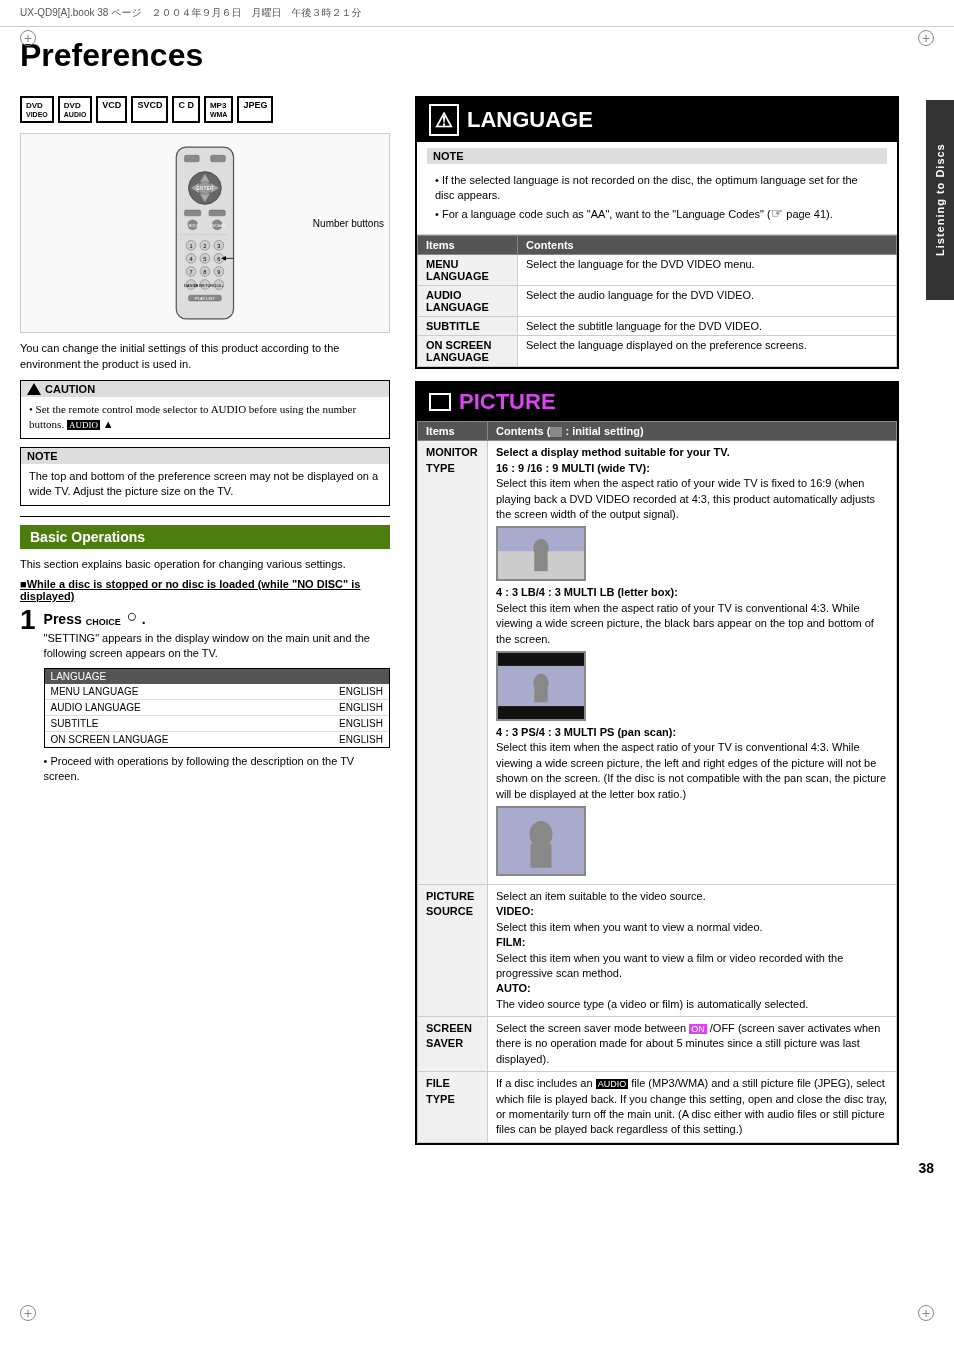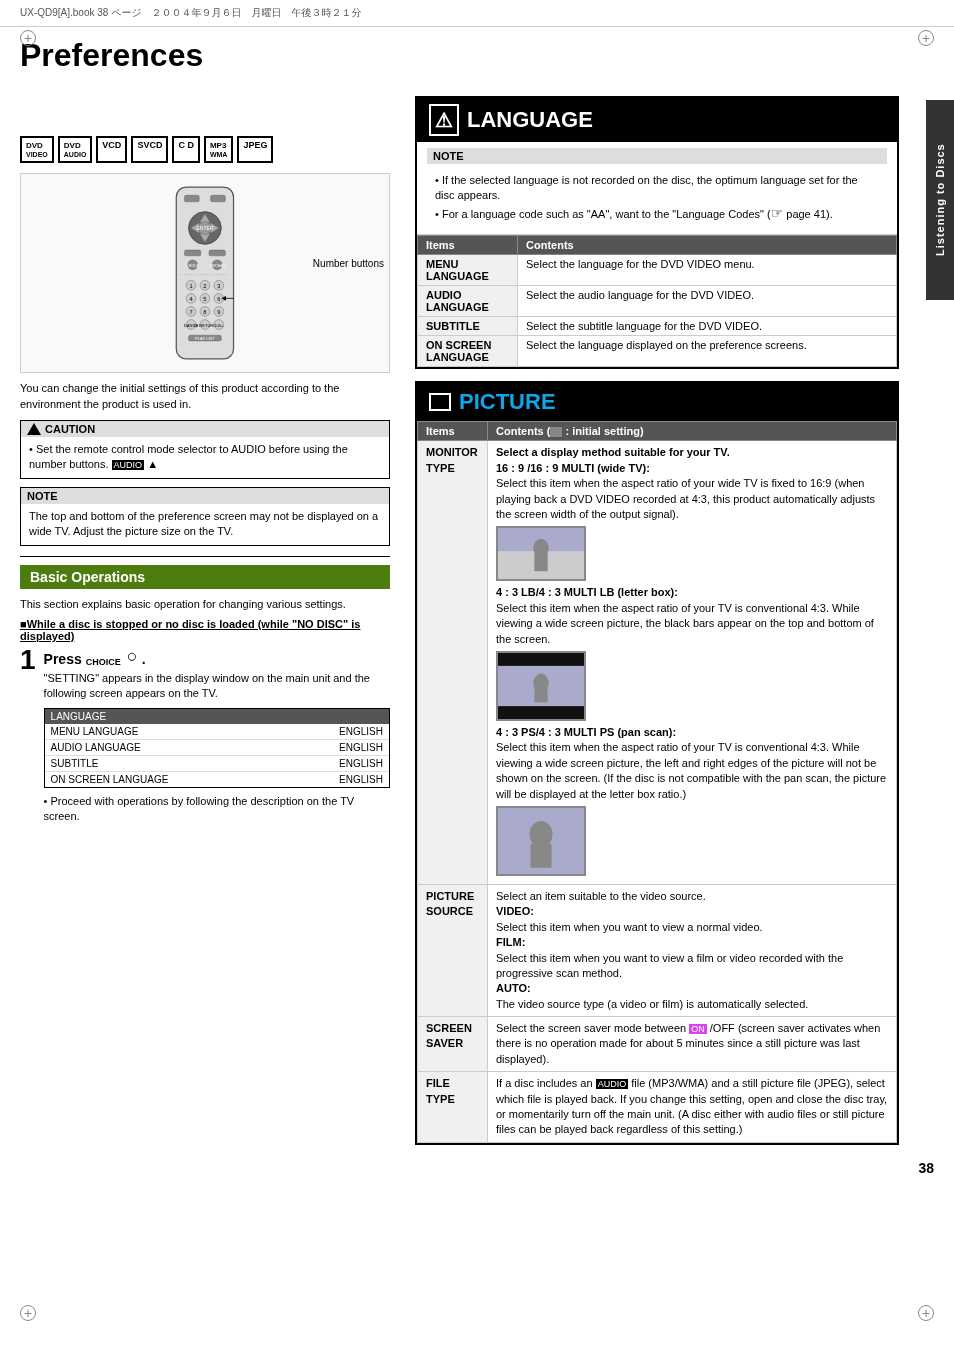--- a/index.html
+++ b/index.html
@@ -49,21 +49,20 @@
     .main-content {
       display: flex;
       padding: 10px 20px 10px 20px;
       gap: 15px;
     }
 
     .left-column {
       width: 380px;
       flex-shrink: 0;
       padding-right: 10px;
-      margin-top: 40px;
     }
 
     .right-column {
       flex: 1;
       padding-right: 35px;
     }
 
     
     .page-title {
       font-size: 32px;
@@ -149,20 +148,21 @@
       border-left: 7px solid transparent;
       border-right: 7px solid transparent;
       border-bottom: 12px solid #000;
       display: inline-block;
     }
 
     .caution-body {
       padding: 5px 8px;
       font-size: 11px;
       line-height: 1.4;
+      font-family: Liberation Serif, serif;
     }
 
     
     .note-box {
       border: 1px solid #000;
       margin-bottom: 10px;
     }
 
     .note-header {
       background: #ddd;
@@ -311,21 +311,21 @@
       background: #f0f0f0;
     }
 
     
     .picture-section {
       border: 2px solid #000;
     }
 
     .picture-title {
       background: #000;
-      color: #0ea5e9;
+      color: #d946ef;
       font-size: 22px;
       font-weight: bold;
       padding: 6px 12px;
       display: flex;
       align-items: center;
       gap: 8px;
     }
 
     .picture-table {
       width: 100%;

